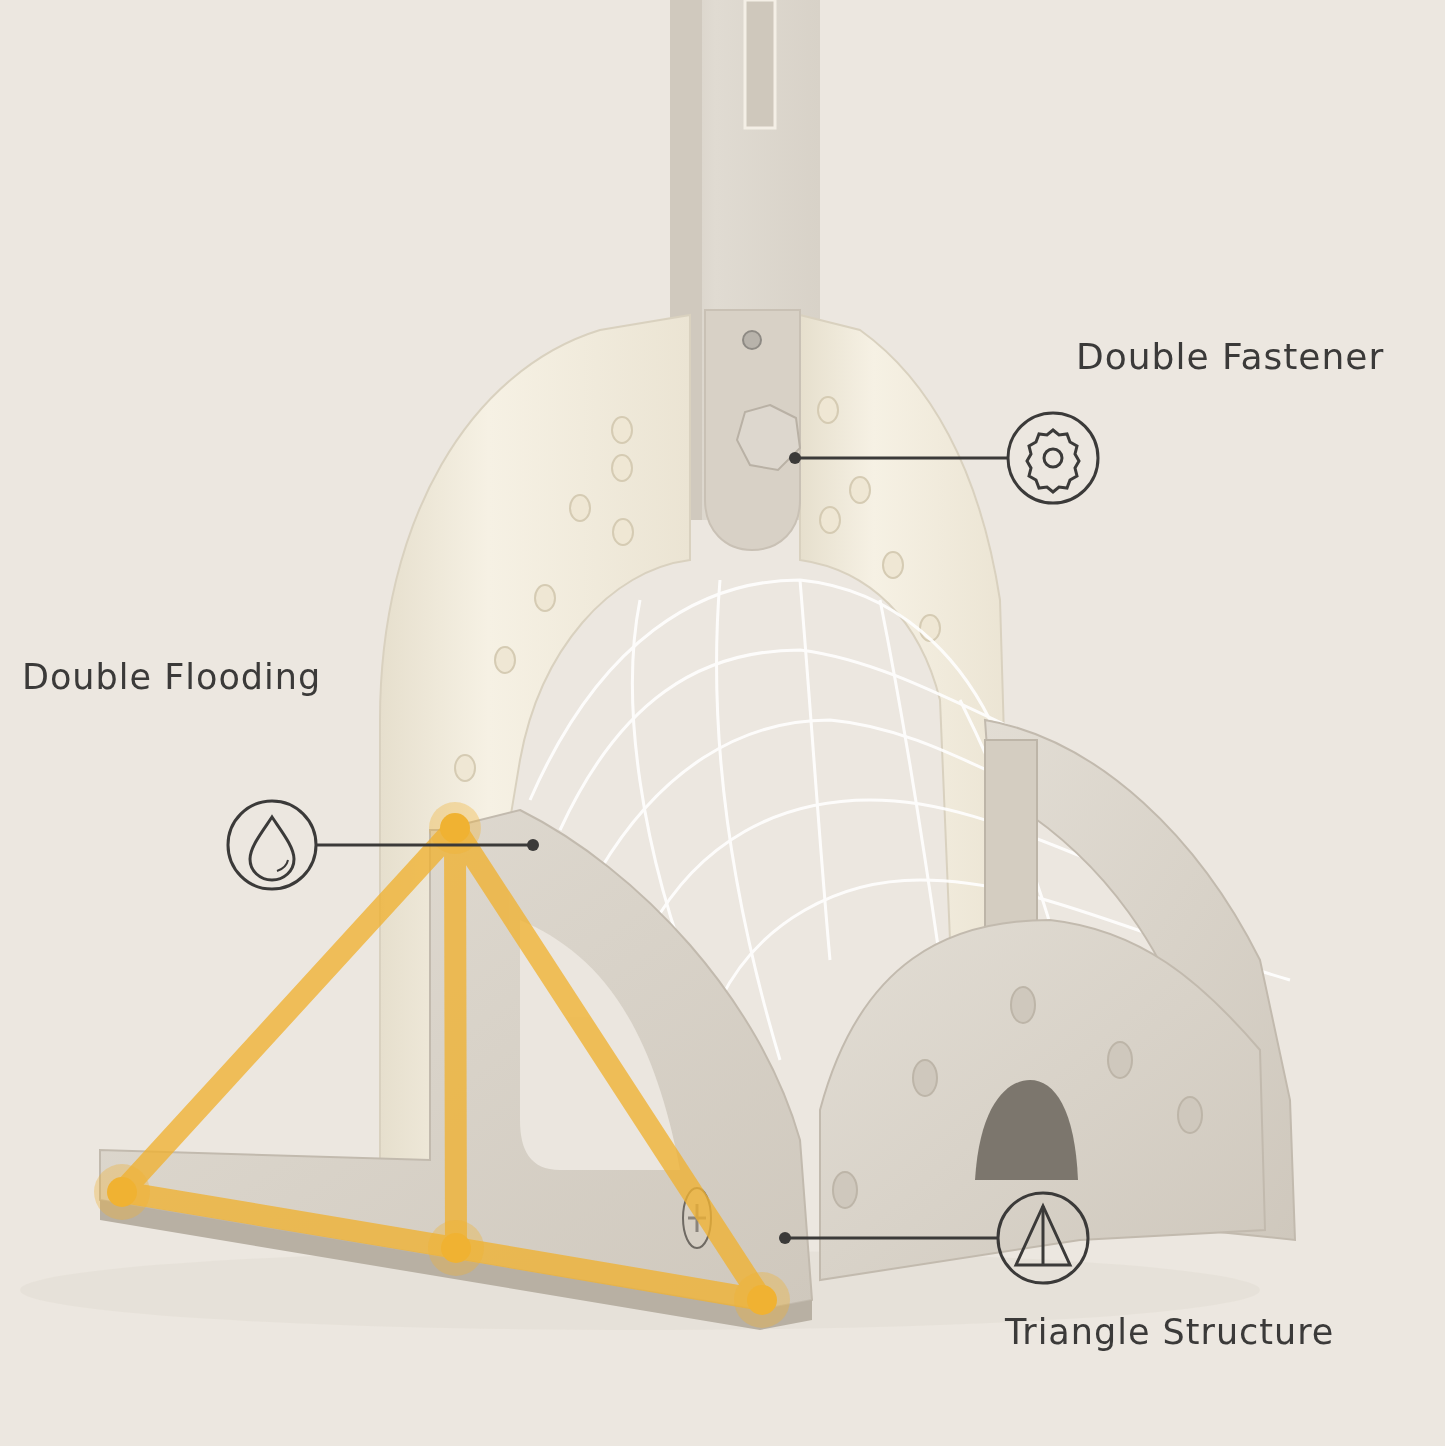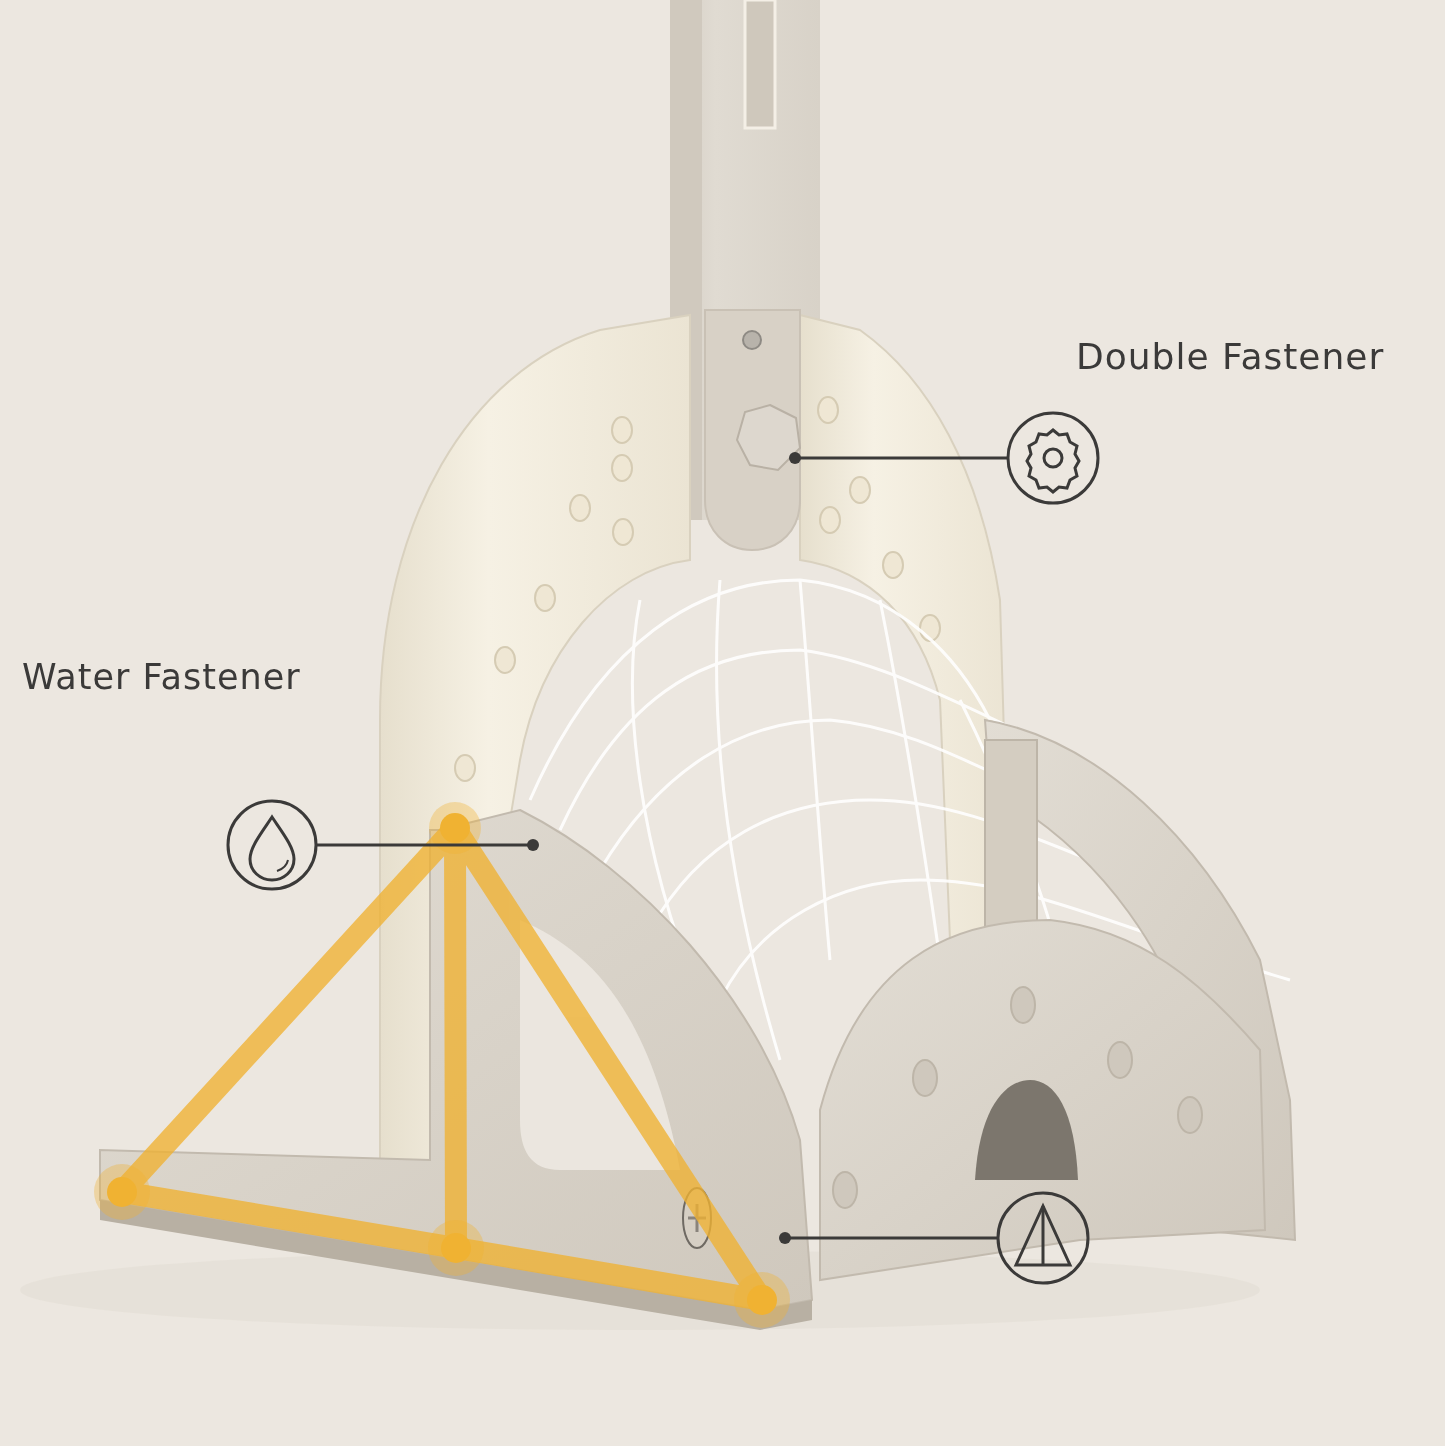--- a/index.html
+++ b/index.html
@@ -161,17 +161,18 @@
       <g stroke-width="3">
         <path d="M 1043 1206 L 1016 1265 L 1070 1265 Z"></path>
         <line x1="1043" y1="1206" x2="1043" y2="1265"></line>
       </g>
     </g>
   </svg>
 
   <div class="label fastener">Double Fastener</div>
 
   <div class="label water">
-    <span>Water Fastener</span>
+    <span>Double Flooding</span>
   </div>
 
+  <div class="label triangle">Triangle Structure</div>
 
 </div>
 
 </body></html>

